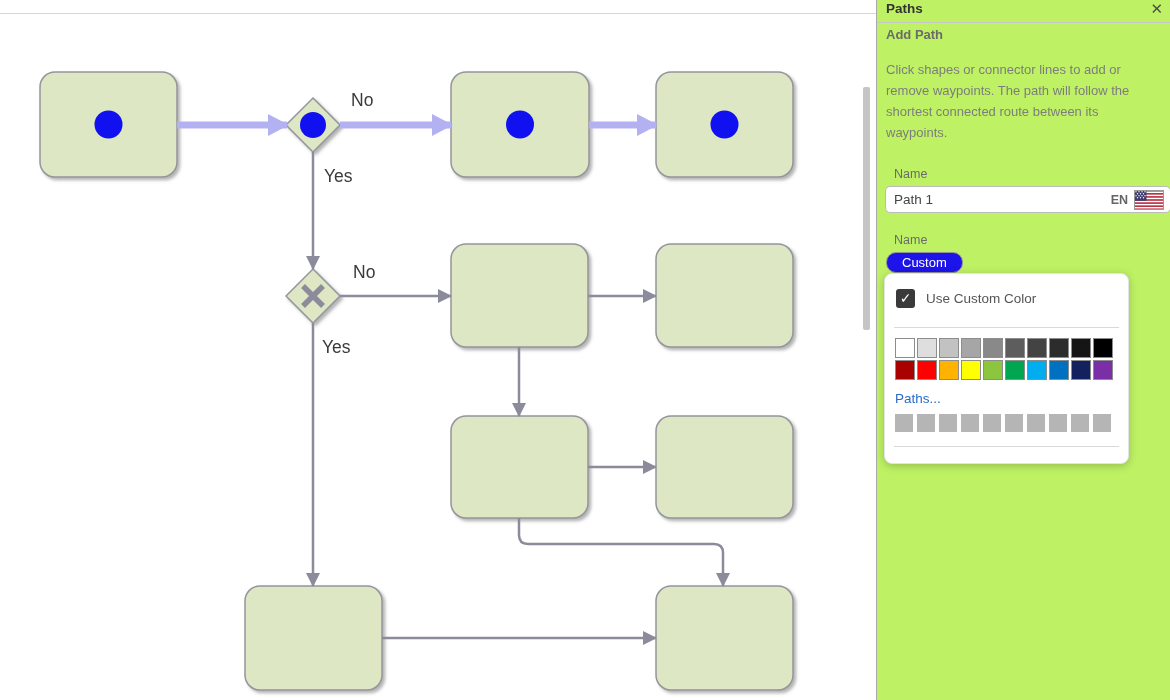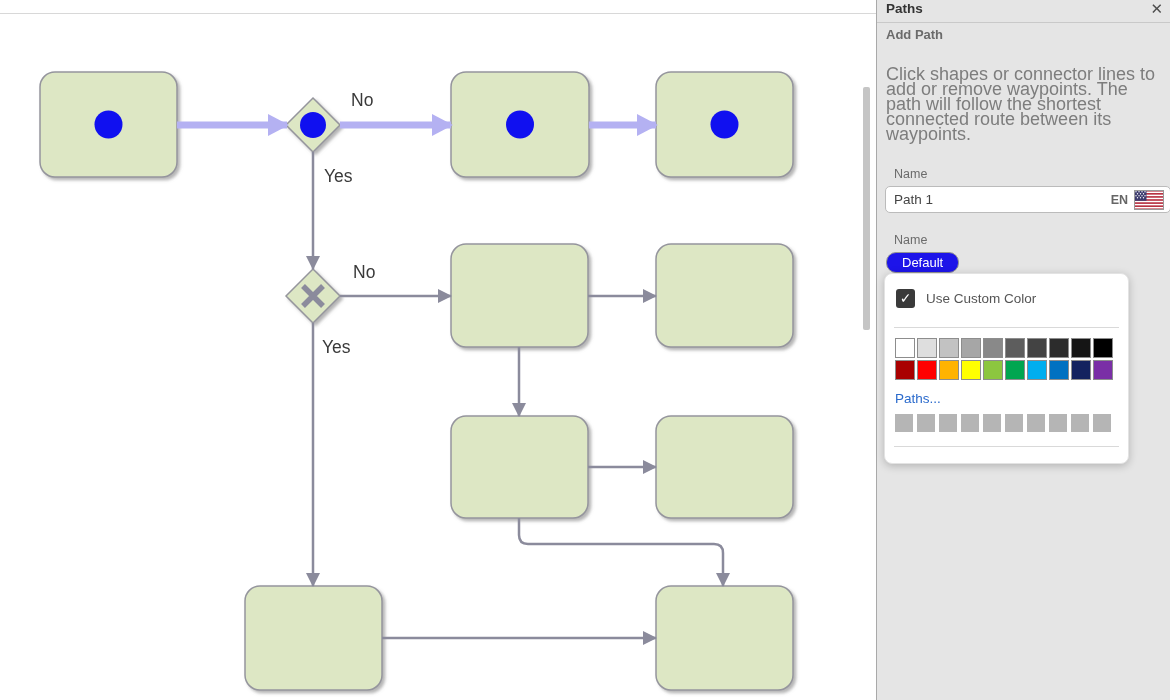--- a/index.html
+++ b/index.html
@@ -5,27 +5,27 @@
   html,body{margin:0;padding:0;background:#fff;}
   #app{position:relative;width:1170px;height:700px;overflow:hidden;background:#fff;
        font-family:"Liberation Sans",sans-serif;}
   
   #canvas{position:absolute;left:0;top:0;width:876px;height:700px;background:#ffffff;}
   #canvas-topline{position:absolute;left:0;top:13px;width:876px;height:1px;background:#d8d8d8;}
   #diagram-svg{position:absolute;left:0;top:0;}
   #diagram-svg text{font-family:"Liberation Sans",sans-serif;}
   #canvas-scrollbar{position:absolute;left:863px;top:87px;width:7px;height:243px;background:#c5c5c5;border-radius:2px;}
   
-  #panel{position:absolute;left:876px;top:0;width:294px;height:700px;background:#e5e5e5;
+  #panel{position:absolute;left:876px;top:0;width:294px;height:700px;background:#bef264;
          border-left:1px solid #a9a9a9;box-sizing:border-box;}
   .panel-title{position:absolute;left:9px;top:1px;font-size:13.5px;font-weight:bold;color:#333;}
   .close-btn{position:absolute;right:7px;top:0px;font-size:15px;color:#4d4d4d;cursor:pointer;line-height:18px;}
   .header-divider{position:absolute;left:0;top:22px;width:100%;height:1px;background:#c9c9c9;}
   .section-title{position:absolute;left:9px;top:27px;font-size:13px;font-weight:bold;color:#6b6b6b;}
-  .desc{position:absolute;left:9px;top:67px;width:276px;font-size:18px;line-height:15px;color:#7d7d7d;}
+  .desc{position:absolute;left:9px;top:59px;width:276px;font-size:13px;line-height:21px;color:#7d7d7d;}
   .field-label{position:absolute;left:17px;font-size:12.5px;color:#6b6b6b;}
   #name-label{top:167px;}
   #name-wrap{position:absolute;left:8px;top:186px;width:272px;height:25px;border:1px solid #bbb;
              border-radius:5px;background:#fff;display:flex;align-items:center;padding:0 6px;box-sizing:content-box;}
   #name-input{flex:1;border:none;outline:none;font-size:13.5px;color:#444;font-family:"Liberation Sans",sans-serif;min-width:20px;background:transparent;}
   .lang-code{font-size:12.5px;font-weight:bold;color:#666;margin-right:6px;}
   .flag{display:block;}
   #color-label{top:233px;}
   #default-btn{position:absolute;left:9px;top:252px;height:19px;padding:0 15px;background:#1d14e9;
                border:1.5px solid #949494;border-radius:10px;color:#fff;font-size:13px;line-height:19px;cursor:pointer;}
@@ -137,21 +137,21 @@
             <circle cx="11" cy="5.8" r="0.7"></circle>
           <circle cx="3.5" cy="7.8" r="0.7"></circle>
             <circle cx="6.5" cy="7.8" r="0.7"></circle>
             <circle cx="9.5" cy="7.8" r="0.7"></circle>
         </g>
         <rect x="0.5" y="0.5" width="29" height="19" fill="none" stroke="#999999"></rect>
       </svg>
     </div>
 
     <div class="field-label" id="color-label">Name</div>
-    <div id="default-btn">Default</div>
+    <div id="default-btn">Custom</div>
 
     <div id="color-popup">
       <div id="use-default-checkbox">✓</div>
       <div id="use-default-label">Use Custom Color</div>
       <div class="popup-divider" id="popup-divider-1"></div>
       <div class="swatch-row" id="palette-row-1">
           <div class="swatch" style="background: rgb(255, 255, 255);"></div>
           <div class="swatch" style="background: rgb(222, 222, 222);"></div>
           <div class="swatch" style="background: rgb(194, 194, 194);"></div>
           <div class="swatch" style="background: rgb(166, 166, 166);"></div>

